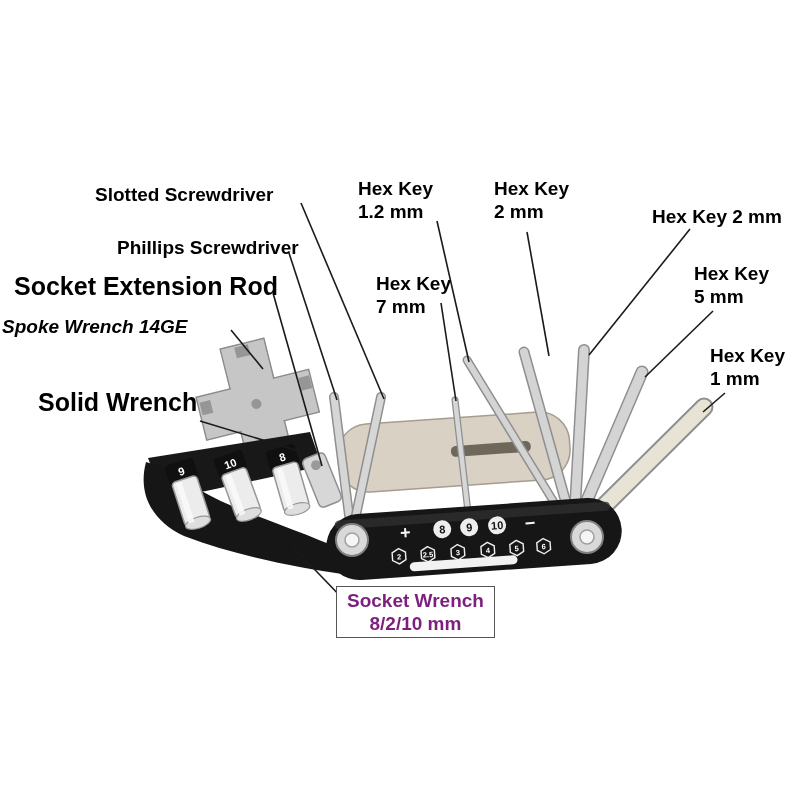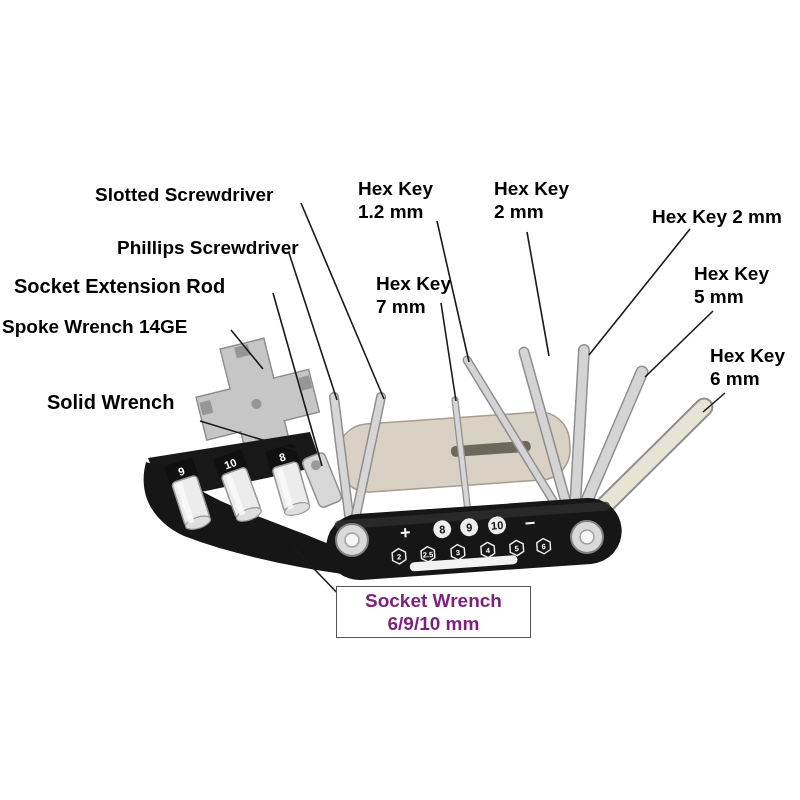--- a/index.html
+++ b/index.html
@@ -5,23 +5,23 @@
   html,body{margin:0;padding:0;background:#fff;}
   .stage{
     position:relative;width:800px;height:800px;background:#ffffff;
     font-family:"Liberation Sans",sans-serif;overflow:hidden;
   }
   .scene{position:absolute;left:0;top:0;}
   .callout{
     position:absolute;font-weight:bold;font-size:19px;line-height:23px;
     color:#000;white-space:nowrap;
   }
-  .callout.big{font-size:20px;line-height:25px;}
+  .callout.big{font-size:25px;line-height:25px;}
   .callout.boxed{
-    border:1.6px solid #555;background:#fff;padding:2px 28px;
+    border:1.6px solid #555;background:#fff;padding:2px 10px;
     text-align:center;color:#7d1f7d;
   }
   .hexmark{fill:none;stroke:#ededed;stroke-width:1.6;}
   .hexnum{fill:#ffffff;font-size:7.5px;font-weight:bold;text-anchor:middle;
     font-family:"Liberation Sans",sans-serif;}
   .socknum{fill:#111111;font-size:11px;font-weight:bold;text-anchor:middle;
     font-family:"Liberation Sans",sans-serif;}
   .collarnum{fill:#ffffff;font-size:11px;font-weight:bold;text-anchor:middle;
     font-family:"Liberation Sans",sans-serif;}
   .pm{fill:#f5f5f5;font-size:18px;font-weight:bold;text-anchor:middle;
@@ -205,31 +205,31 @@
   <div class="callout" style="left:376px;top:272px;">
     <div>Hex Key</div>
     <div>7 mm</div>
   </div>
 
   <div class="callout" style="left:694px;top:262px;">
     <div>Hex Key</div>
     <div>5 mm</div>
   </div>
 
-  <div class="callout" style="left:2px;top:315px;">
+  <div class="callout" style="left:2px;top:315px;font-style:italic;">
     <div>Spoke Wrench 14GE</div>
   </div>
 
   <div class="callout" style="left:710px;top:344px;">
     <div>Hex Key</div>
-    <div>6 mm</div>
-  </div>
-
-  <div class="callout big" style="left:47px;top:390px;">
+    <div>1 mm</div>
+  </div>
+
+  <div class="callout big" style="left:38px;top:390px;">
     <div>Solid Wrench</div>
   </div>
 
   <div class="callout boxed" style="left:336px;top:586px;">
     <div>Socket Wrench</div>
-    <div>6/9/10 mm</div>
+    <div>8/2/10 mm</div>
   </div>
 
 </div>
 
 </body></html>

